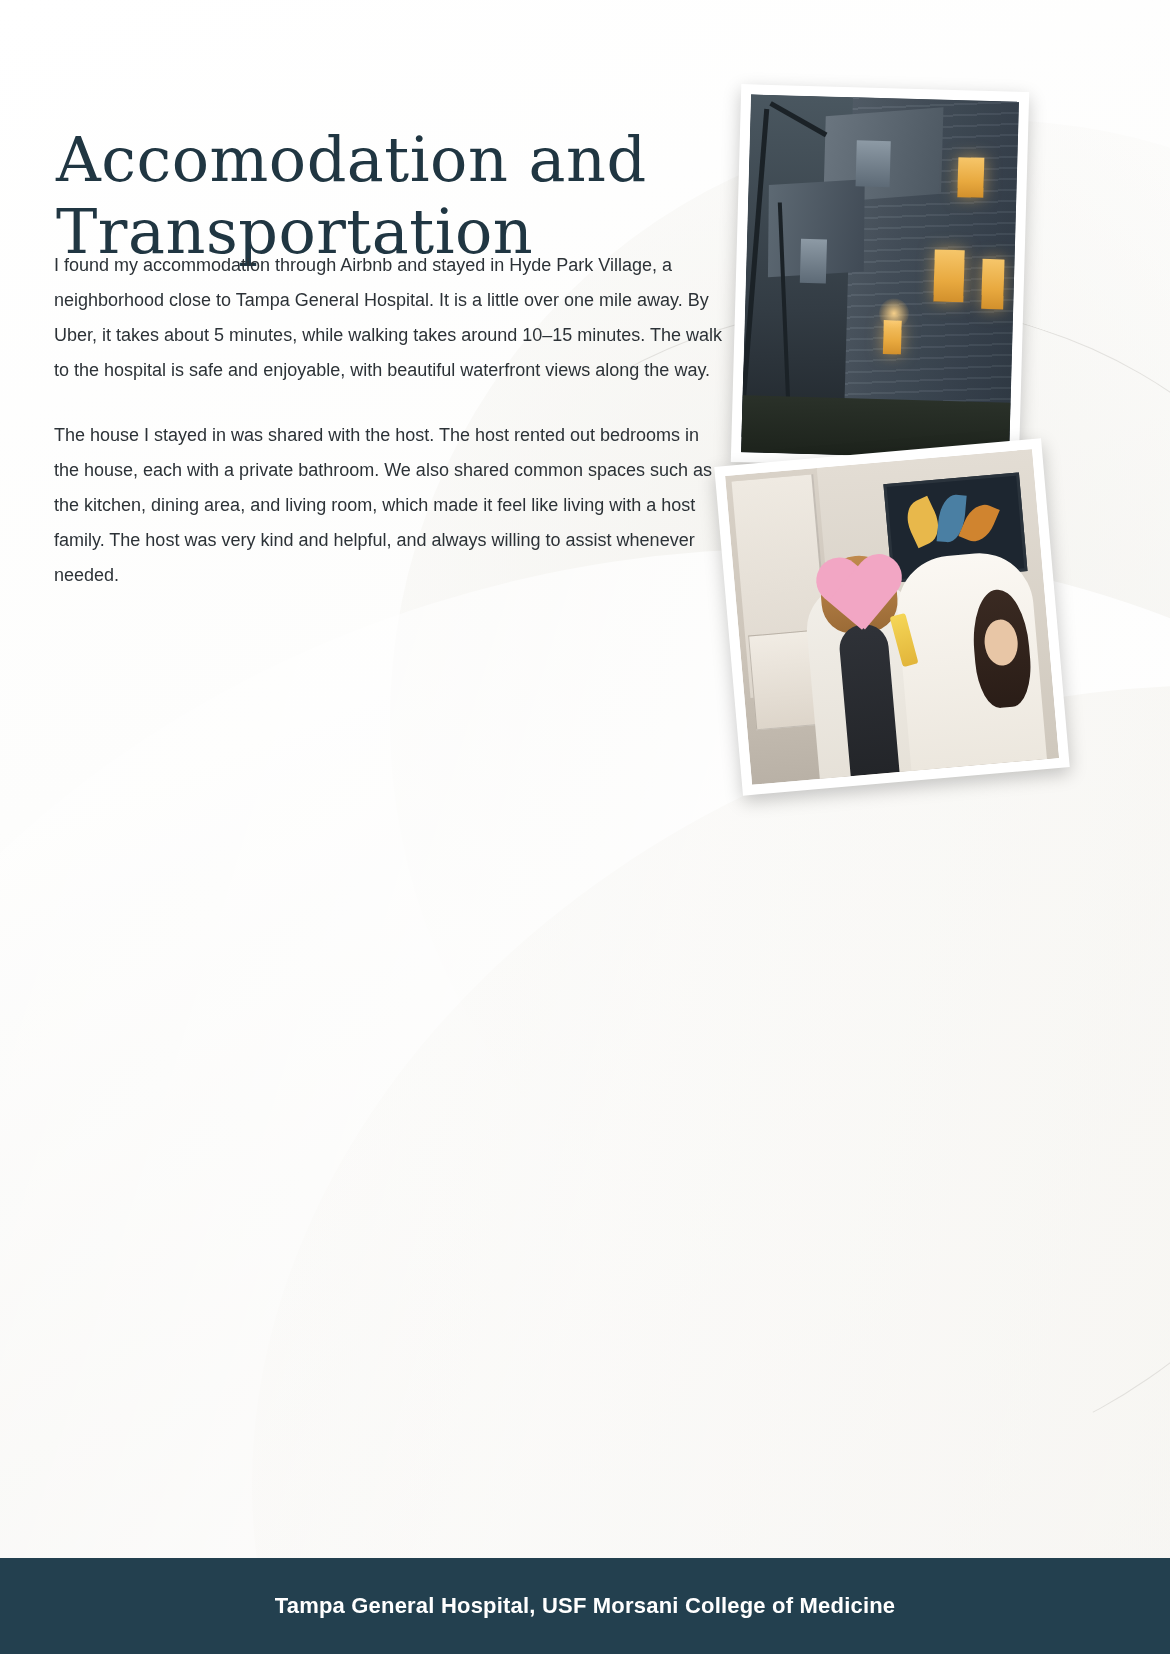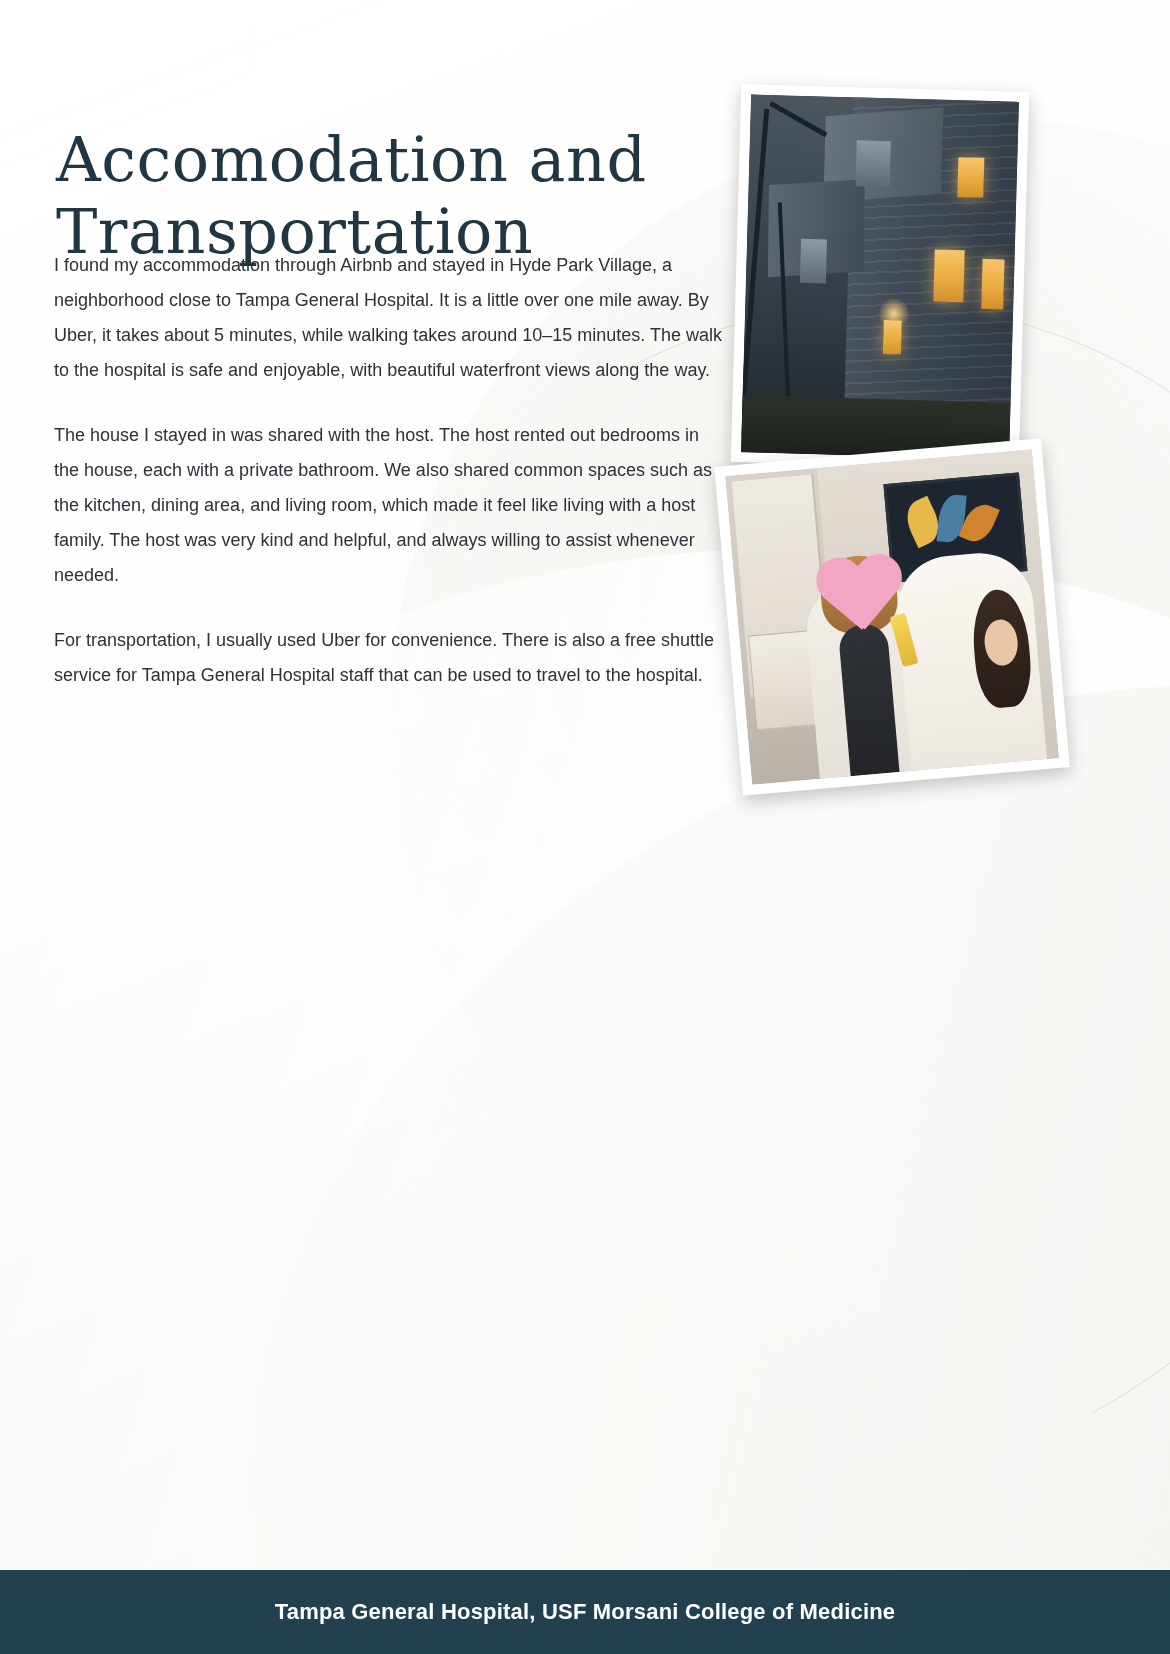--- a/index.html
+++ b/index.html
@@ -290,21 +290,21 @@
   }
   .heart:before { left: 43px; transform: rotate(-45deg); transform-origin: 0 100%; }
   .heart:after  { left: 0;   transform: rotate(45deg);  transform-origin: 100% 100%; }
 
   
   .footer {
     position: absolute;
     left: 0;
     bottom: 0;
     width: 100%;
-    height: 84px;
+    height: 96px;
     background: #23404f;
     display: flex;
     align-items: center;
     justify-content: center;
   }
   .footer-text {
     color: #ffffff;
     font-size: 22px;
     font-weight: bold;
     letter-spacing: 0.2px;
@@ -319,21 +319,20 @@
 <div class="bg-swoosh-2"></div>
 <div class="bg-line"></div>
 
 <div class="content">
 
   <h1 class="page-title">Accomodation and Transportation</h1>
 
   <div class="body-copy">
     <p>I found my accommodation through Airbnb and stayed in Hyde Park Village, a neighborhood close to Tampa General Hospital. It is a little over one mile away. By Uber, it takes about 5 minutes, while walking takes around 10–15 minutes. The walk to the hospital is safe and enjoyable, with beautiful waterfront views along the way.</p>
     <p>The house I stayed in was shared with the host. The host rented out bedrooms in the house, each with a private bathroom. We also shared common spaces such as the kitchen, dining area, and living room, which made it feel like living with a host family. The host was very kind and helpful, and always willing to assist whenever needed.</p>
-    <p>For transportation, I usually used Uber for convenience. There is also a free shuttle service for Tampa General Hospital staff that can be used to travel to the hospital.</p>
   </div>
 
   <div class="photo" id="photo-house">
     <div class="frame">
       <div class="house-scene">
         <div class="house-sky"></div>
         <div class="house-body">
           <div class="house-siding"></div>
         </div>
         <div class="gable"></div>

